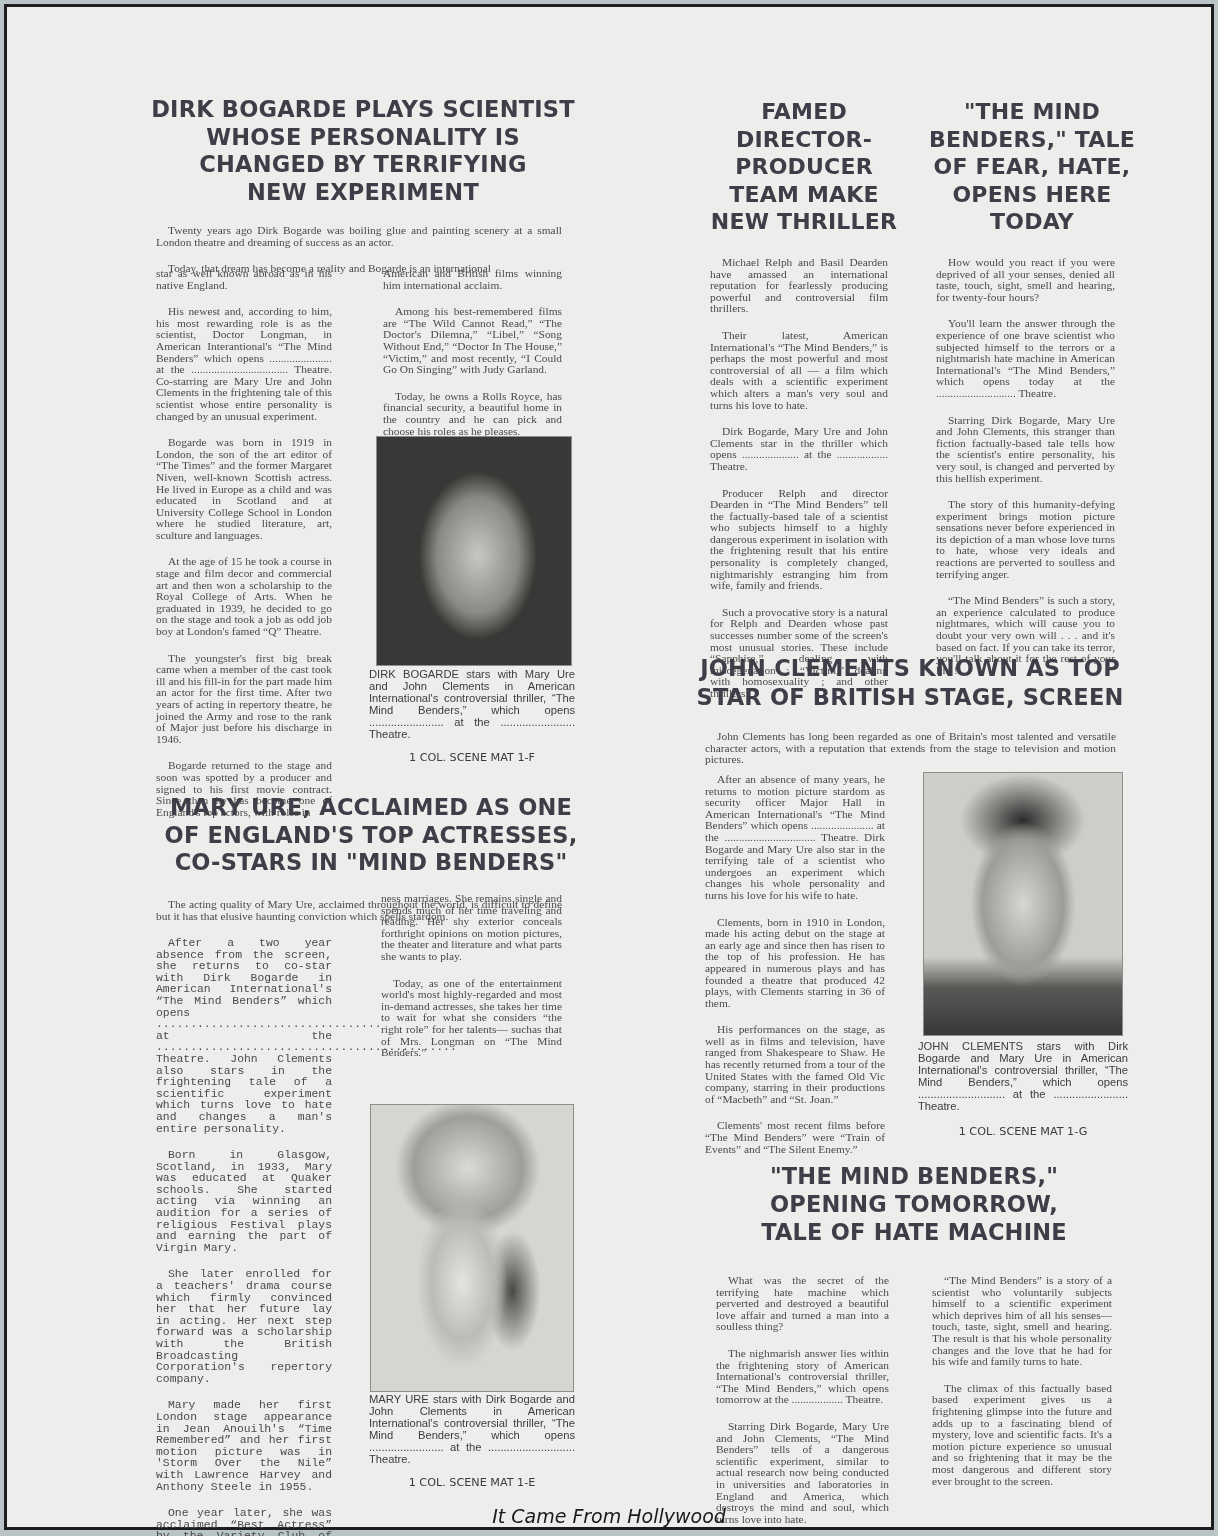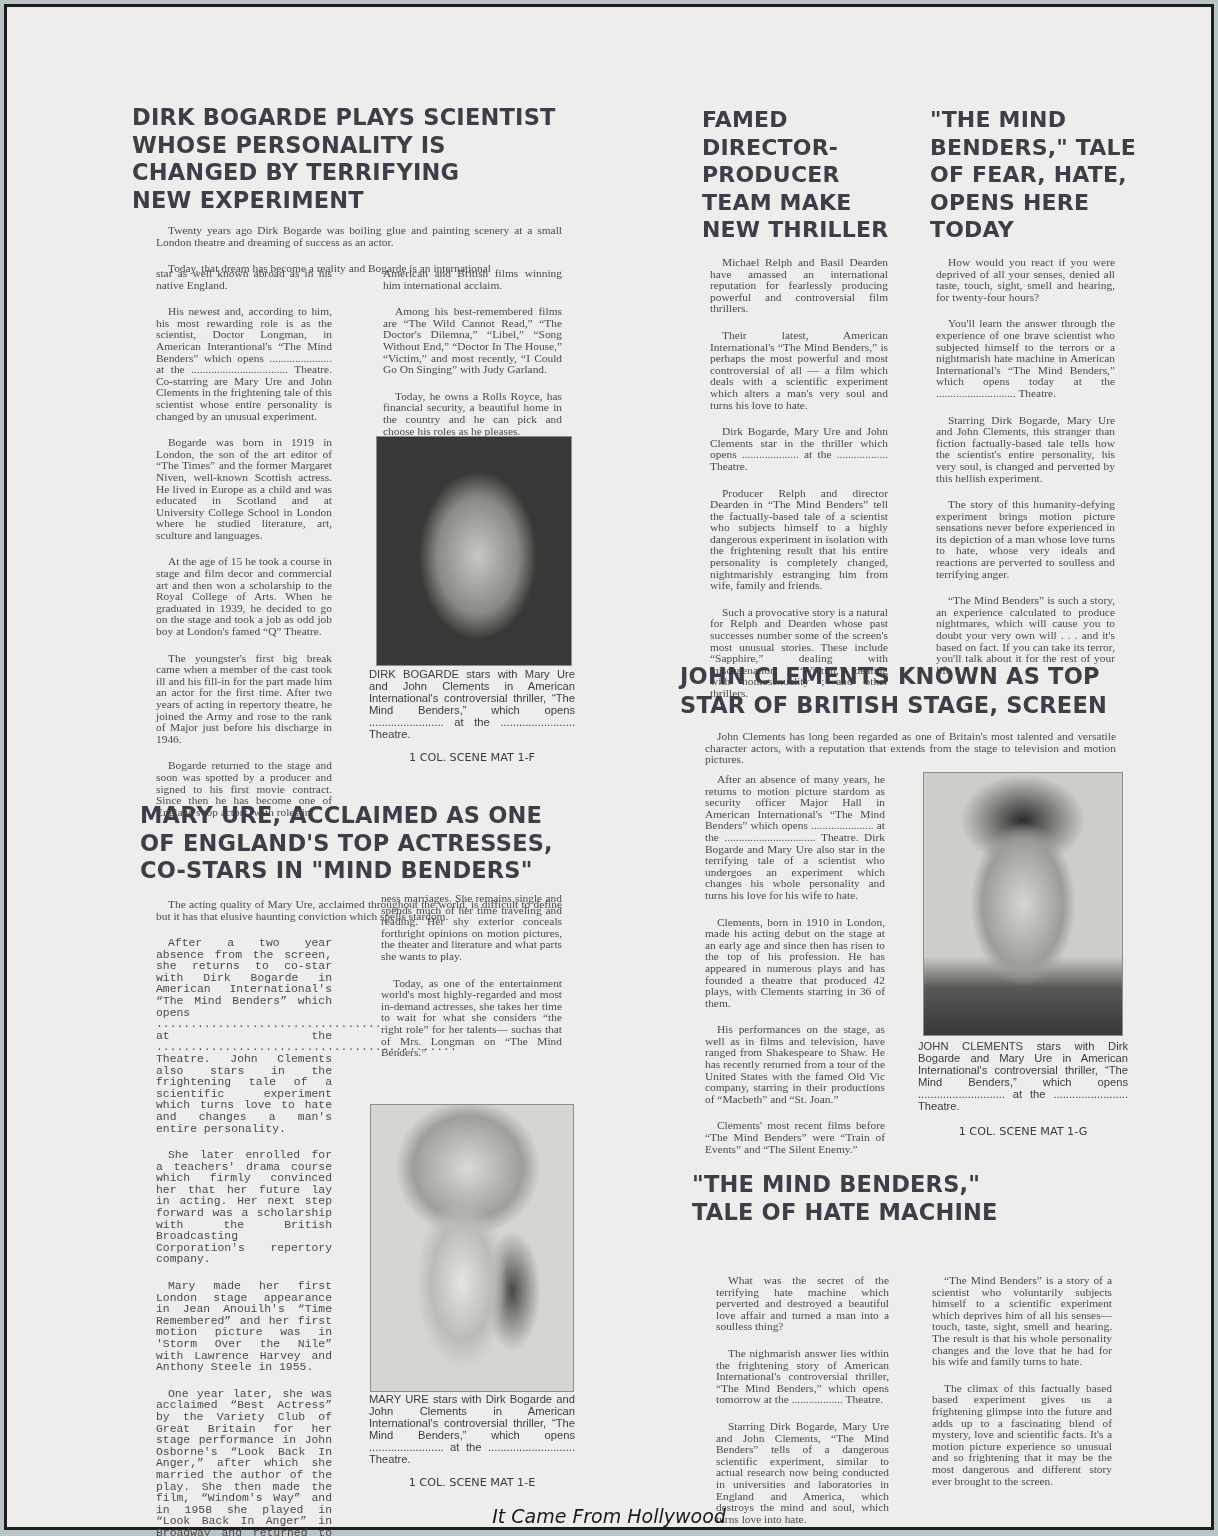--- a/index.html
+++ b/index.html
@@ -1,18 +1,18 @@
 <!DOCTYPE html>
 <html><head>
 <meta charset="utf-8">
 <style>
   html,body{margin:0;padding:0;}
   body{width:1218px;height:1536px;background:#b9c4c6;position:relative;overflow:hidden;font-family:"DejaVu Serif",serif;}
   .frame{position:absolute;left:4px;top:4px;width:1204px;height:1520px;border:3px solid #1d1d1d;background:#efedeb;}
-  .hl{position:absolute;font-family:"DejaVu Sans",sans-serif;font-weight:bold;color:#3e3e48;text-align:left;letter-spacing:0.2px;margin:12px;}
+  .hl{position:absolute;font-family:"DejaVu Sans",sans-serif;font-weight:bold;color:#3e3e48;text-align:center;letter-spacing:0.2px;margin:4px;}
   .hl span{display:block;}
   .body{position:absolute;font-family:"Liberation Serif",serif;font-size:11.4px;line-height:11.6px;color:#4a4a4a;text-align:justify;margin:0;}
   .body p{margin:15px;text-indent:12px;}
   .cap{position:absolute;font-family:"Liberation Sans",sans-serif;font-size:11.2px;line-height:12px;color:#3c3c3c;text-align:justify;margin:0;}
   .mat{position:absolute;font-family:"DejaVu Sans",sans-serif;font-size:11.2px;color:#3c3c3c;text-align:center;}
   .photo{position:absolute;border:1px solid #8d8d8d;overflow:hidden;}
   .footer{position:absolute;left:0;width:1218px;top:1505px;text-align:center;font-family:"DejaVu Sans",sans-serif;font-size:19px;color:#1a1a1a;font-style:italic;}
 </style>
 </head>
 <body>
@@ -49,20 +49,21 @@
 <h1 class="hl" style="left:128px;top:790px;width:478px;font-size:22.5px;line-height:27.5px;">
   <span>MARY URE, ACCLAIMED AS ONE</span>
   <span>OF ENGLAND'S TOP ACTRESSES,</span>
   <span>CO-STARS IN "MIND BENDERS"</span>
 </h1>
 <div class="body" style="left:141px;top:884px;width:436px;">
   <p>The acting quality of Mary Ure, acclaimed throughout the world, is difficult to define but it has that elusive haunting conviction which spells stardom.</p>
 </div>
 <div class="body" style="left:141px;top:923px;width:206px;font-family:Liberation Mono, monospace;">
   <p>After a two year absence from the screen, she returns to co-star with Dirk Bogarde in American International's “The Mind Benders” which opens ................................. at the ............................................ Theatre. John Clements also stars in the frightening tale of a scientific experiment which turns love to hate and changes a man's entire personality.</p>
+  <p>Born in Glasgow, Scotland, in 1933, Mary was educated at Quaker schools. She started acting via winning an audition for a series of religious Festival plays and earning the part of Virgin Mary.</p>
   <p>She later enrolled for a teachers' drama course which firmly convinced her that her future lay in acting. Her next step forward was a scholarship with the British Broadcasting Corporation's repertory company.</p>
   <p>Mary made her first London stage appearance in Jean Anouilh's “Time Remembered” and her first motion picture was in 'Storm Over the Nile” with Lawrence Harvey and Anthony Steele in 1955.</p>
   <p>One year later, she was acclaimed “Best Actress” by the Variety Club of Great Britain for her stage performance in John Osborne's “Look Back In Anger,” after which she married the author of the play. She then made the film, “Windom's Way” and in 1958 she played in “Look Back In Anger” in Broadway and returned to England to make the motion picture version of the prize-winning play co-starring with Richard Burton. She also starred in Jerry Wald's MGM film, “Sons and Lovers” and later tour America with Viven Leigh in “Duel of Angels.”</p>
   <p>Meanwhile, Mary's marriage has broken up as have many show busi-</p>
 </div>
 <div class="body" style="left:366px;top:878px;width:211px;">
   <p style="text-indent:0">ness marriages. She remains single and spends much of her time traveling and reading. Her shy exterior conceals forthright opinions on motion pictures, the theater and literature and what parts she wants to play.</p>
   <p>Today, as one of the entertainment world's most highly-regarded and most in-demand actresses, she takes her time to wait for what she considers “the right role” for her talents— suchas that of Mrs. Longman on “The Mind Benders.”</p>
 </div>
 <div class="photo" style="left:370px;top:1104px;width:202px;height:286px;background:radial-gradient(ellipse 30% 40% at 45% 62%,#e6e4e0 0%,#bdbbb7 50%,transparent 75%),radial-gradient(ellipse 45% 30% at 48% 22%,#dcdad6 0%,#a09e9a 60%,transparent 80%),radial-gradient(ellipse 20% 30% at 70% 65%,#4a4846 0%,transparent 70%),#d7d5d1;"></div>
@@ -111,20 +112,21 @@
   <p>Clements, born in 1910 in London, made his acting debut on the stage at an early age and since then has risen to the top of his profession. He has appeared in numerous plays and has founded a theatre that produced 42 plays, with Clements starring in 36 of them.</p>
   <p>His performances on the stage, as well as in films and television, have ranged from Shakespeare to Shaw. He has recently returned from a tour of the United States with the famed Old Vic company, starring in their productions of “Macbeth” and “St. Joan.”</p>
   <p>Clements' most recent films before “The Mind Benders” were “Train of Events” and “The Silent Enemy.”</p>
 </div>
 <div class="photo" style="left:923px;top:772px;width:198px;height:262px;background:radial-gradient(ellipse 34% 40% at 50% 50%,#d8d6d2 0%,#9e9c98 60%,transparent 78%),radial-gradient(ellipse 45% 25% at 50% 18%,#2c2b2a 0%,transparent 70%),linear-gradient(to bottom,#cfcdc9 0%,#cfcdc9 70%,#5a5856 82%,#3a3836 100%);"></div>
 <div class="cap" style="left:918px;top:1040px;width:210px;">JOHN CLEMENTS stars with Dirk Bogarde and Mary Ure in American International's controversial thriller, “The Mind Benders,” which opens ............................ at the ........................ Theatre.</div>
 <div class="mat" style="left:918px;top:1125px;width:210px;">1 COL. SCENE MAT 1-G</div>
 
 <h1 class="hl" style="left:680px;top:1158px;width:460px;font-size:22.5px;line-height:28px;">
   <span>"THE MIND BENDERS,"</span>
+  <span>OPENING TOMORROW,</span>
   <span>TALE OF HATE MACHINE</span>
 </h1>
 <div class="body" style="left:701px;top:1260px;width:203px;">
   <p>What was the secret of the terrifying hate machine which perverted and destroyed a beautiful love affair and turned a man into a soulless thing?</p>
   <p>The nighmarish answer lies within the frightening story of American International's controversial thriller, “The Mind Benders,” which opens tomorrow at the .................. Theatre.</p>
   <p>Starring Dirk Bogarde, Mary Ure and John Clements, “The Mind Benders” tells of a dangerous scientific experiment, similar to actual research now being conducted in universities and laboratories in England and America, which destroys the mind and soul, which turns love into hate.</p>
 </div>
 <div class="body" style="left:917px;top:1260px;width:210px;">
   <p>“The Mind Benders” is a story of a scientist who voluntarily subjects himself to a scientific experiment which deprives him of all his senses—touch, taste, sight, smell and hearing. The result is that his whole personality changes and the love that he had for his wife and family turns to hate.</p>
   <p>The climax of this factually based based experiment gives us a frightening glimpse into the future and adds up to a fascinating blend of mystery, love and scientific facts. It's a motion picture experience so unusual and so frightening that it may be the most dangerous and different story ever brought to the screen.</p>

